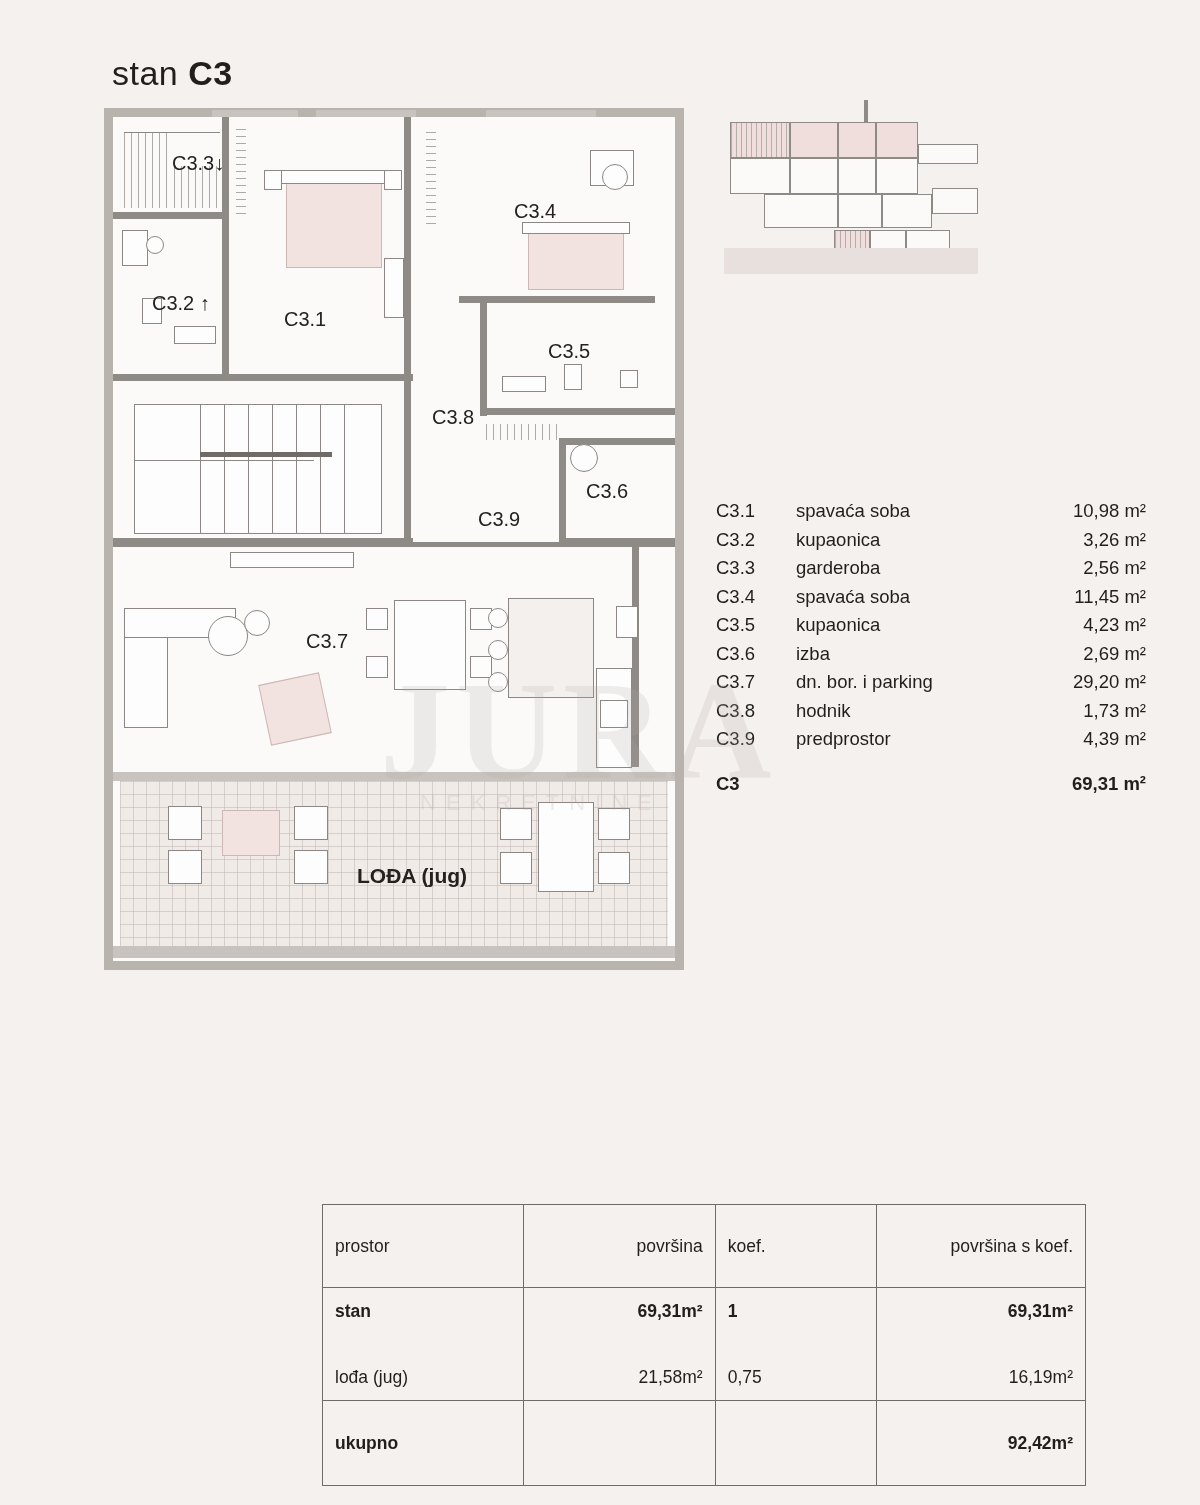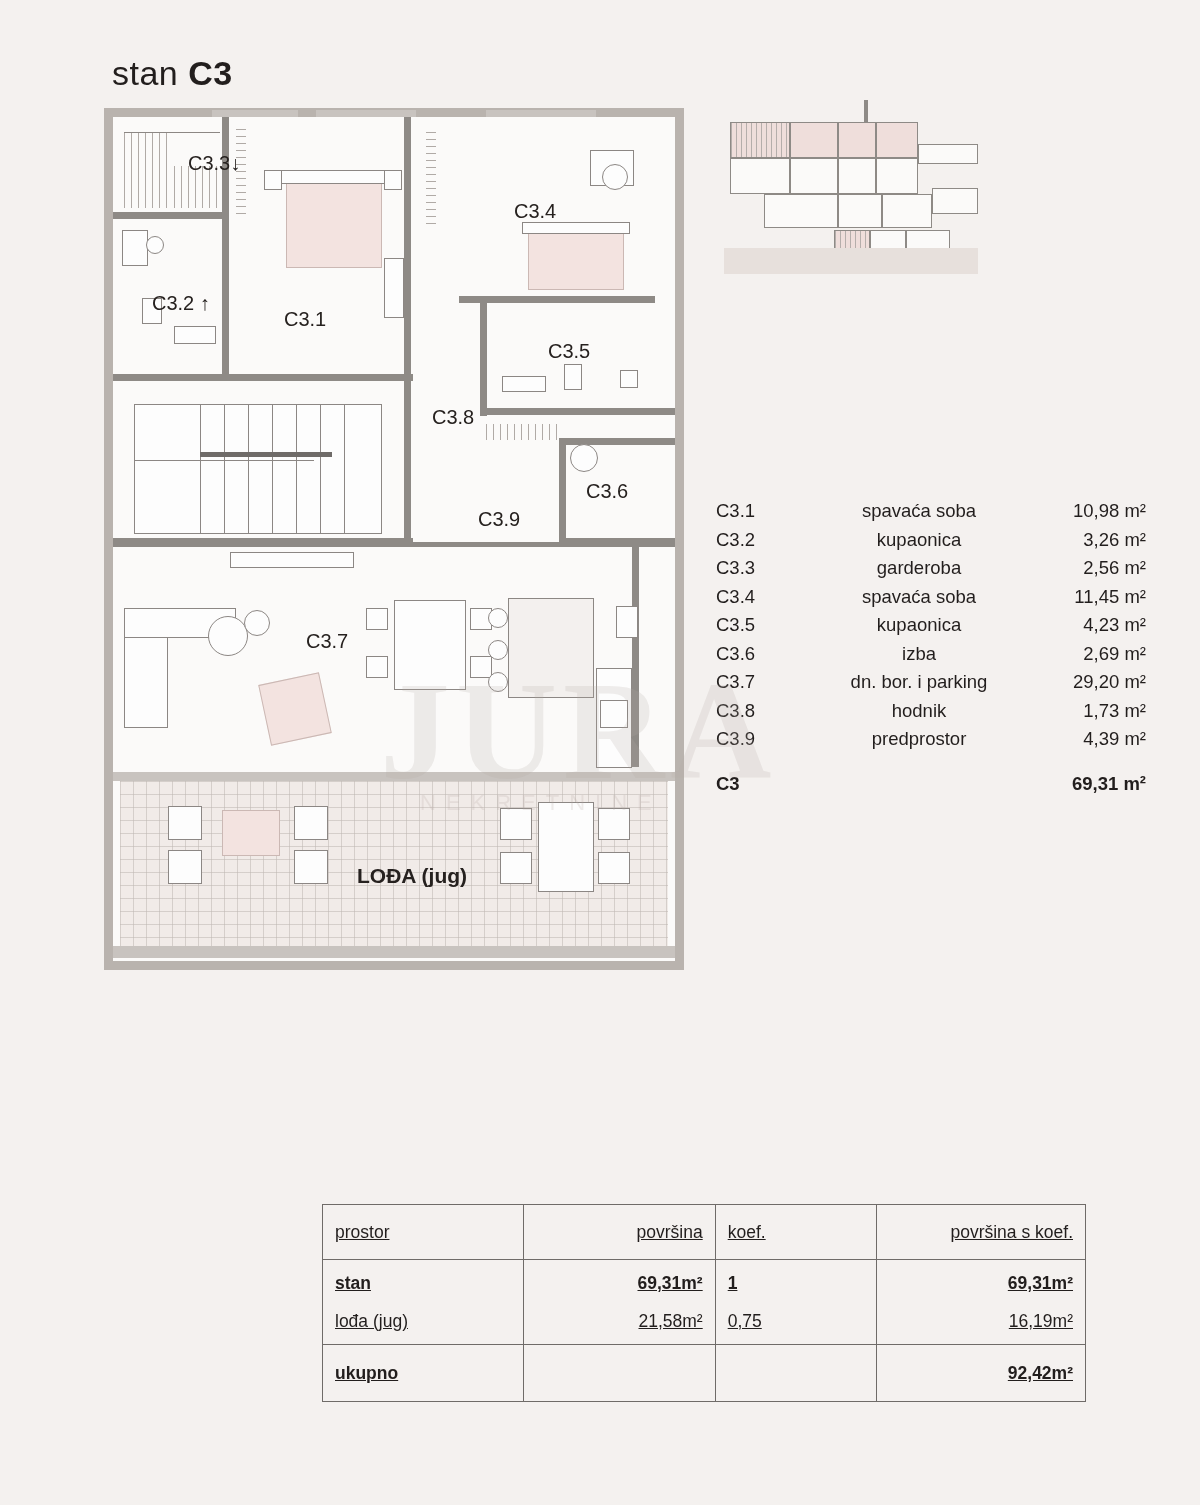--- a/index.html
+++ b/index.html
@@ -124,21 +124,21 @@
     width: 430px;
     font-size: 18.5px;
     color: #221e1d;
   }
   .legend-row {
     display: flex;
     align-items: baseline;
     height: 28.5px;
   }
   .legend-row .code { width: 80px; flex: none; }
-  .legend-row .name { flex: 1 1 auto; text-align: center; }
+  .legend-row .name { flex: 1 1 auto; }
   .legend-row .area { width: 104px; flex: none; text-align: right; }
   .legend-total {
     display: flex;
     align-items: baseline;
     height: 30px;
     margin-top: 16px;
     font-weight: 700;
   }
   .legend-total .code { width: 80px; flex: none; }
   .legend-total .name { flex: 1 1 auto; }
@@ -174,23 +174,22 @@
     width: 764px;
   }
   table.summary {
     border-collapse: collapse;
     width: 100%;
     font-size: 17.5px;
     color: #221e1d;
   }
   table.summary td, table.summary th {
     border: 1.4px solid #6f6b68;
-    padding: 6px 12px;
+    padding: 20px 12px;
     font-weight: 400;
-    text-decoration: underline;
   }
   table.summary .c-prostor { width: 192px; }
   table.summary .c-povrsina { width: 180px; text-align: right; }
   table.summary .c-koef { width: 150px; text-align: left; }
   table.summary .c-skoef { width: 200px; text-align: right; }
   table.summary thead td { height: 42px; }
   table.summary tbody td { height: 26px; border-top: none; border-bottom: none; }
   table.summary tbody tr:first-child td { border-top: 1.4px solid #6f6b68; padding-top: 10px; }
   table.summary tbody tr:last-child td { border-bottom: 1.4px solid #6f6b68; padding-bottom: 10px; }
   table.summary tbody tr.bold td { font-weight: 700; }
@@ -302,21 +301,21 @@
   <div class="furn" style="left:190px;top:698px;width:34px;height:34px;"></div>
   <div class="furn" style="left:190px;top:742px;width:34px;height:34px;"></div>
   <div class="furn" style="left:396px;top:700px;width:32px;height:32px;"></div>
   <div class="furn" style="left:396px;top:744px;width:32px;height:32px;"></div>
   <div class="furn" style="left:434px;top:694px;width:56px;height:90px;"></div>
   <div class="furn" style="left:494px;top:700px;width:32px;height:32px;"></div>
   <div class="furn" style="left:494px;top:744px;width:32px;height:32px;"></div>
 
   <div class="hatch" style="left:382px;top:316px;width:74px;height:16px;"></div>
 
-  <div class="roomlabel" style="left:68px;top:44px;margin-left:16px;">
+  <div class="roomlabel" style="left:68px;top:44px;">
     <span>C3.3</span><span>↓</span>
   </div>
   <div class="roomlabel" style="left:48px;top:184px;">
     <span>C3.2</span>&nbsp;<span>↑</span>
   </div>
   <div class="roomlabel" style="left:180px;top:200px;">C3.1</div>
   <div class="roomlabel" style="left:410px;top:92px;">C3.4</div>
   <div class="roomlabel" style="left:444px;top:232px;">C3.5</div>
   <div class="roomlabel" style="left:328px;top:298px;">C3.8</div>
   <div class="roomlabel" style="left:482px;top:372px;">C3.6</div>

